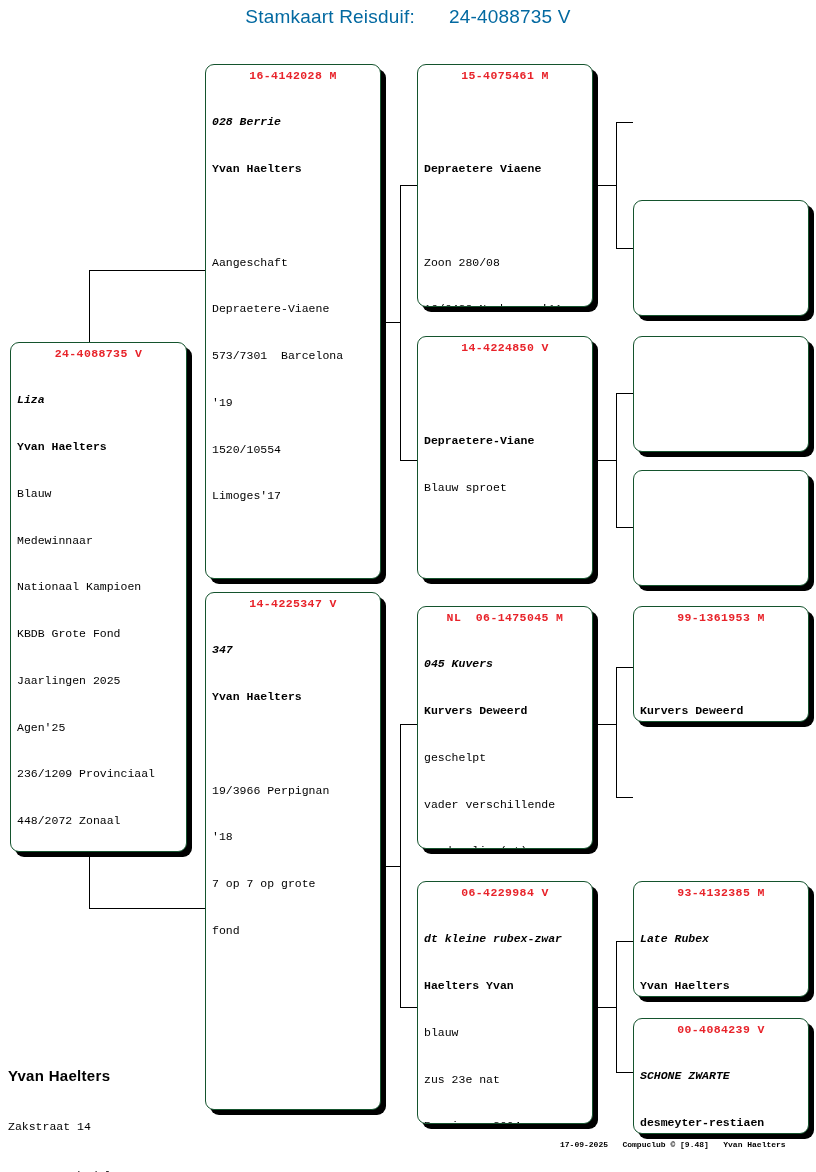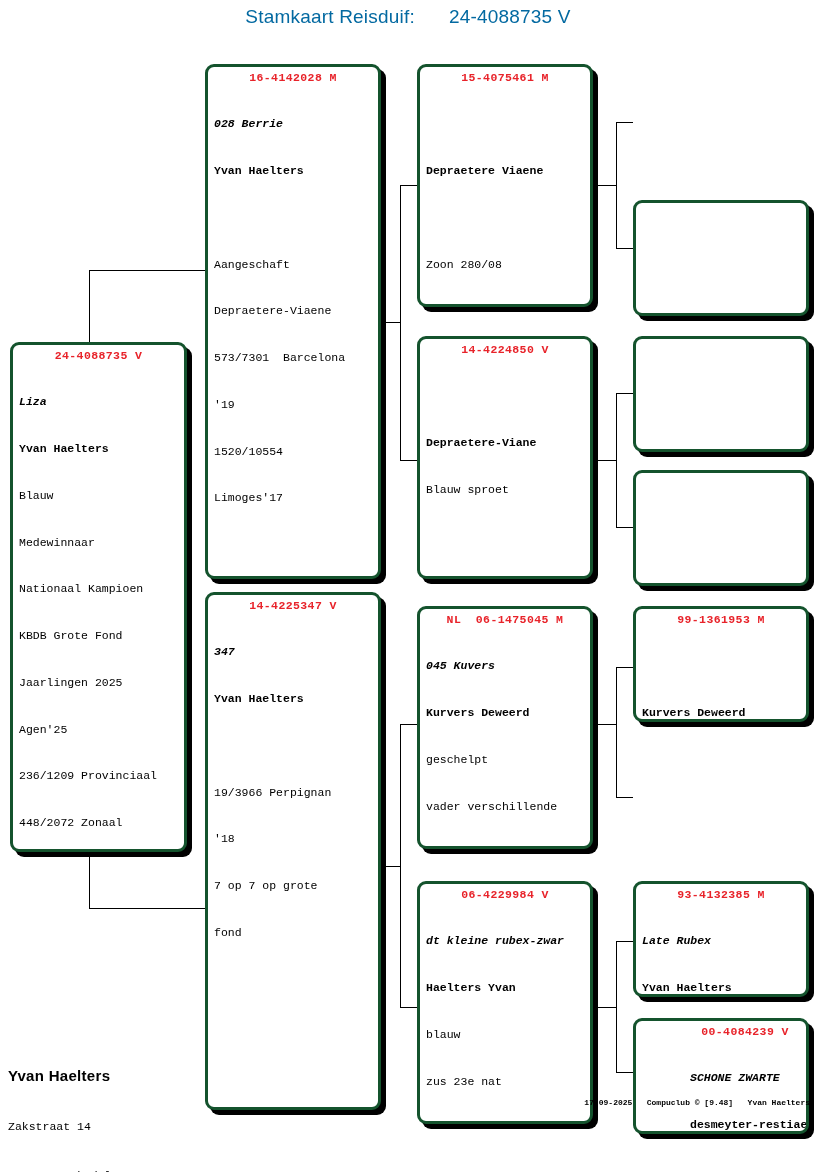--- a/index.html
+++ b/index.html
@@ -25,21 +25,21 @@
 
   
   .ln{position:absolute;background:#000;}
   .lnh{height:1px;}
   .lnv{width:1px;}
 
   
   .box{
     position:absolute;
     background:#ffffff;
-    border:3px solid #14532d;
+    border:1px solid #14532d;
     border-radius:9px;
     box-sizing:border-box;
     box-shadow:5px 5px 0 0 #000;
     overflow:hidden;
     padding:3px 0 0 0;
   }
   .box .hdr{
     color:#e8232a;
     font-weight:bold;
     font-size:11.5px;
@@ -71,23 +71,22 @@
   .owner .oname{
     font-family:"Liberation Sans","DejaVu Sans",sans-serif;
     font-weight:bold;
     font-size:15px;
     line-height:21px;
     letter-spacing:0.3px;
   }
 
   .credit{
     position:absolute;
-    left:560px;top:1097px;
+    left:560px;top:1139px;
     width:250px;
-    text-align:right;
     font-size:8px;
     line-height:11px;
     color:#000;
     white-space:pre;
     font-weight:bold;
   }
 </style>
 </head>
 <body>
 
@@ -277,21 +276,21 @@
     <div class="hdr">93-4132385 M</div>
     <div class="lines">
       <div class="it">Late Rubex</div>
       <div class="bd">Yvan Haelters</div>
       
       
       
     </div>
   </div>
 
-  <div class="box" style="left:633px;top:1018px;width:176px;height:116px;padding-left:48px;">
+  <div class="box" style="left:633px;top:1018px;width:176px;height:116px;">
     <div class="hdr">00-4084239 V</div>
     <div class="lines">
       <div class="it">SCHONE ZWARTE</div>
       <div class="bd">desmeyter-restiaen</div>
       
       
       
     </div>
   </div>
 

